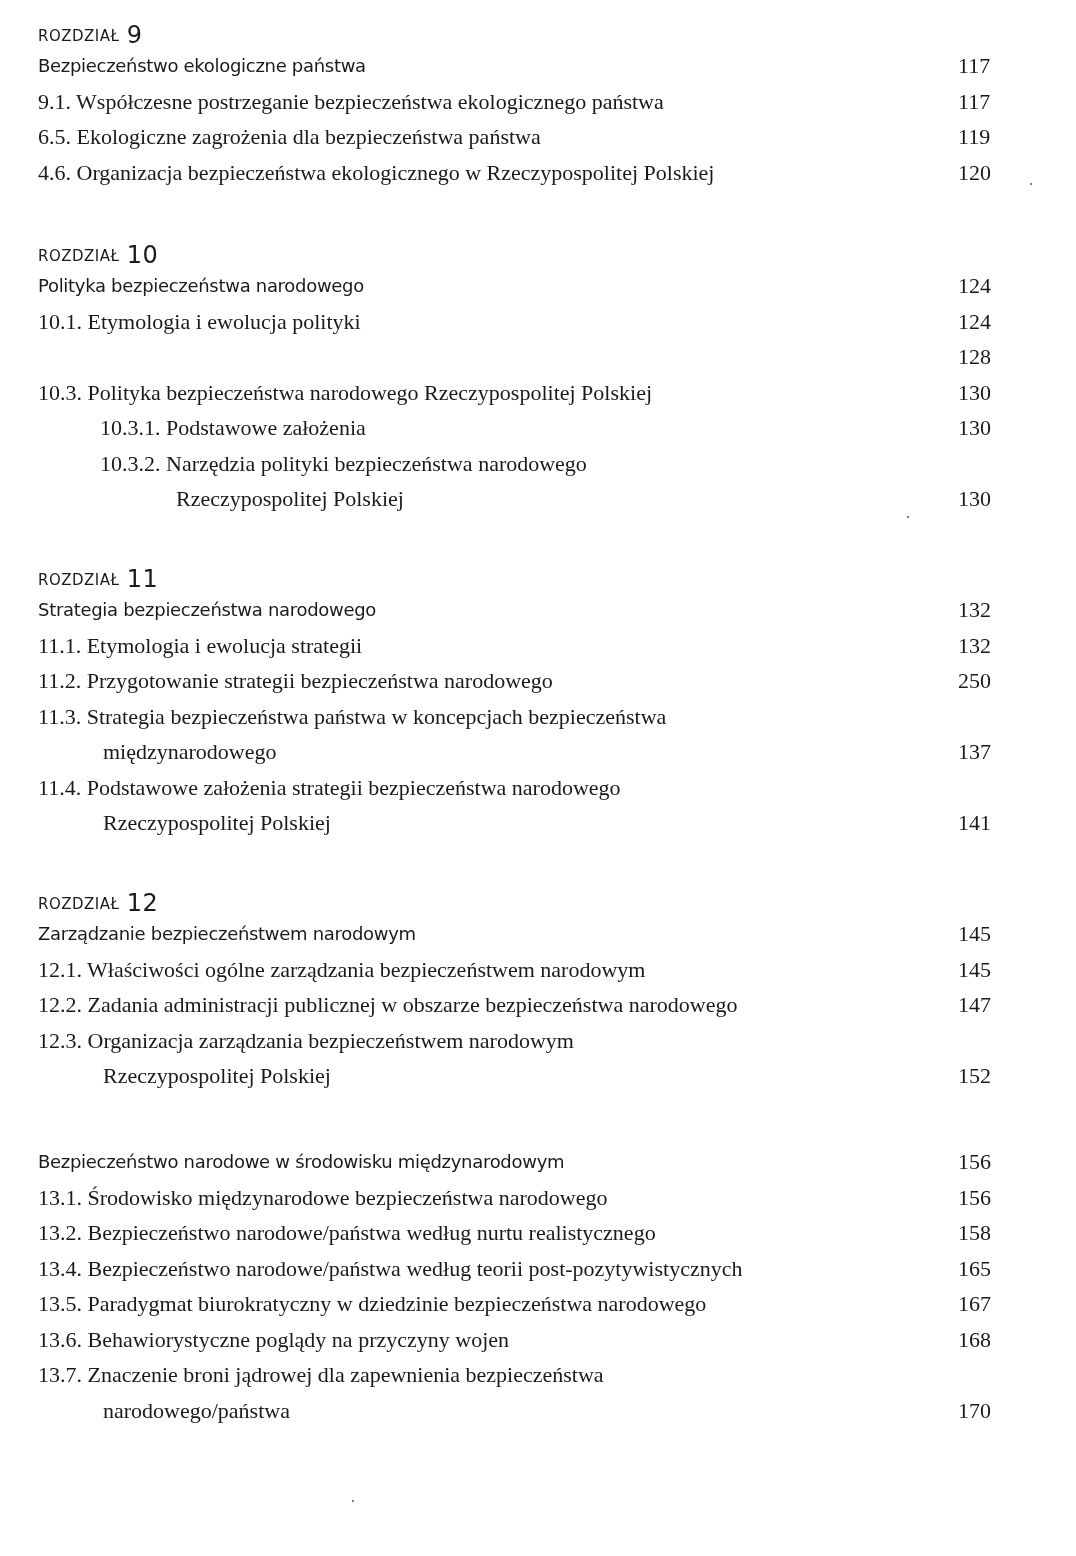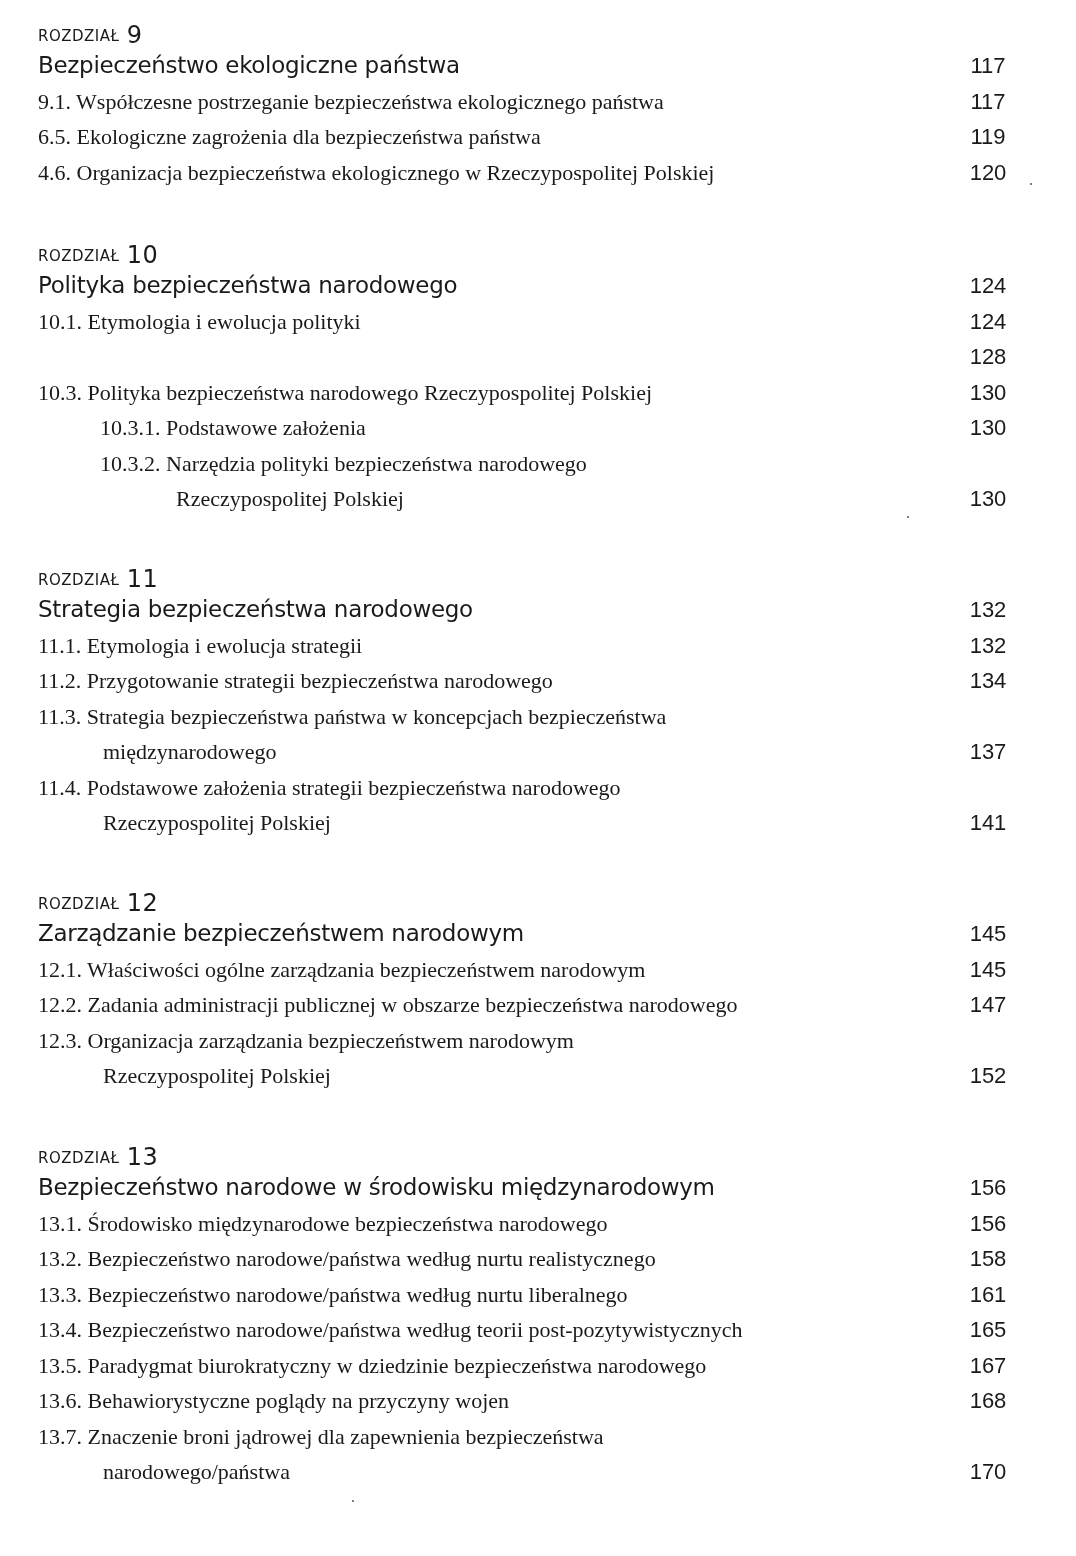--- a/index.html
+++ b/index.html
@@ -10,25 +10,25 @@
   .page { position: absolute; left: 0; top: 0; width: 1076px; height: 1424px; }
   .chapter { position: absolute; left: 38px; width: 980px; }
   .label {
     font-family: "DejaVu Sans", sans-serif; font-size: 15px; letter-spacing: 0.5px;
     height: 26px; line-height: 26px; color: #1a1a1a;
   }
   .label .num { font-size: 24px; margin-left: 2px; vertical-align: -2px; }
   .row { position: relative; height: 35.5px; }
   .row .text { position: absolute; left: 0; white-space: nowrap; }
   .row .page-no {
-    position: absolute; right: 0; width: 60px; text-align: center;
-    font-family: Liberation Sans, sans-serif; font-size: 22px; line-height: 35.5px;
+    position: absolute; right: 0; width: 60px; text-align: left;
+    font-family: Liberation Serif, serif; font-size: 22px; line-height: 35.5px;
   }
   .title .text {
-    font-family: "DejaVu Sans", sans-serif; font-size: 23px; line-height: 35.5px;
+    font-family: "DejaVu Sans", sans-serif; font-size: 18px; line-height: 35.5px;
     letter-spacing: -0.3px;
   }
   .sec .text, .sub .text, .cont .text {
     font-family: "Liberation Serif", serif; font-size: 22px; line-height: 35.5px;
   }
   .sub .text { left: 62px; }
   .cont.l1 .text { left: 65px; }
   .cont.l2 .text { left: 138px; }
   .speck { position: absolute; width: 2px; height: 2px; background: #555; border-radius: 1px; }
 </style>
@@ -92,21 +92,21 @@
     <div class="row title">
         <span class="text">Strategia bezpieczeństwa narodowego</span>
         <span class="page-no">132</span>
       </div>
     <div class="row sec">
         <span class="text">11.1. Etymologia i ewolucja strategii</span>
         <span class="page-no">132</span>
       </div>
     <div class="row sec">
         <span class="text">11.2. Przygotowanie strategii bezpieczeństwa narodowego</span>
-        <span class="page-no">134</span>
+        <span class="page-no">250</span>
       </div>
     <div class="row sec">
         <span class="text">11.3. Strategia bezpieczeństwa państwa w koncepcjach bezpieczeństwa</span>
       </div>
     <div class="row cont l1">
         <span class="text">międzynarodowego</span>
         <span class="page-no">137</span>
       </div>
     <div class="row sec">
         <span class="text">11.4. Podstawowe założenia strategii bezpieczeństwa narodowego</span>
@@ -134,36 +134,31 @@
     <div class="row sec">
         <span class="text">12.3. Organizacja zarządzania bezpieczeństwem narodowym</span>
       </div>
     <div class="row cont l1">
         <span class="text">Rzeczypospolitej Polskiej</span>
         <span class="page-no">152</span>
       </div>
   </div>
 
   <div class="chapter" style="top:1144px;">
-    <div class="label"><span>ROZDZIAŁ</span> <span class="num">13</span></div>
     <div class="row title">
         <span class="text">Bezpieczeństwo narodowe w środowisku międzynarodowym</span>
         <span class="page-no">156</span>
       </div>
     <div class="row sec">
         <span class="text">13.1. Środowisko międzynarodowe bezpieczeństwa narodowego</span>
         <span class="page-no">156</span>
       </div>
     <div class="row sec">
         <span class="text">13.2. Bezpieczeństwo narodowe/państwa według nurtu realistycznego</span>
         <span class="page-no">158</span>
-      </div>
-    <div class="row sec">
-        <span class="text">13.3. Bezpieczeństwo narodowe/państwa według nurtu liberalnego</span>
-        <span class="page-no">161</span>
       </div>
     <div class="row sec">
         <span class="text">13.4. Bezpieczeństwo narodowe/państwa według teorii post-pozytywistycznych</span>
         <span class="page-no">165</span>
       </div>
     <div class="row sec">
         <span class="text">13.5. Paradygmat biurokratyczny w dziedzinie bezpieczeństwa narodowego</span>
         <span class="page-no">167</span>
       </div>
     <div class="row sec">

